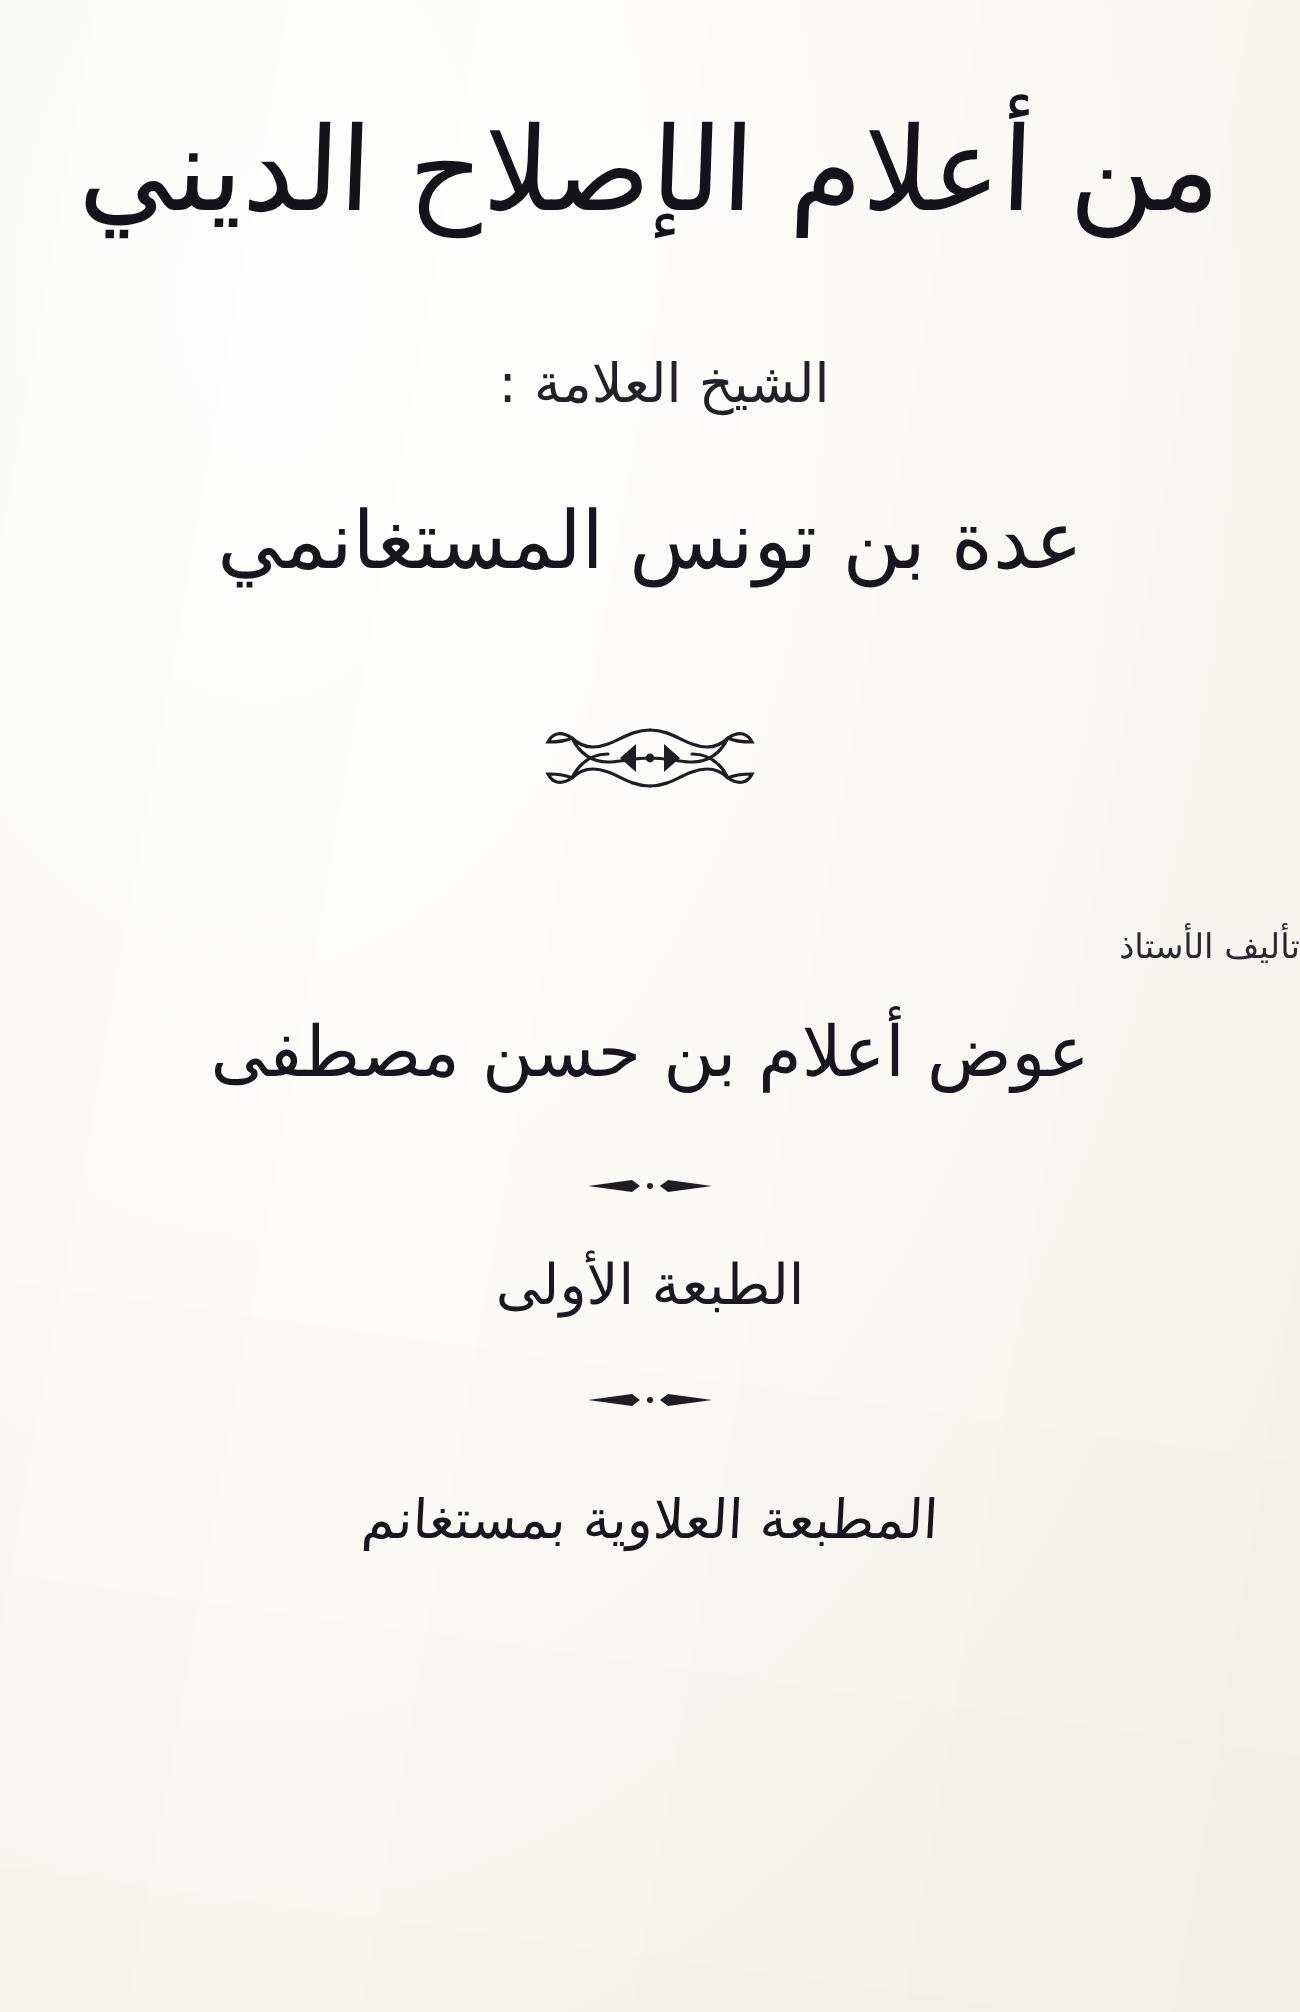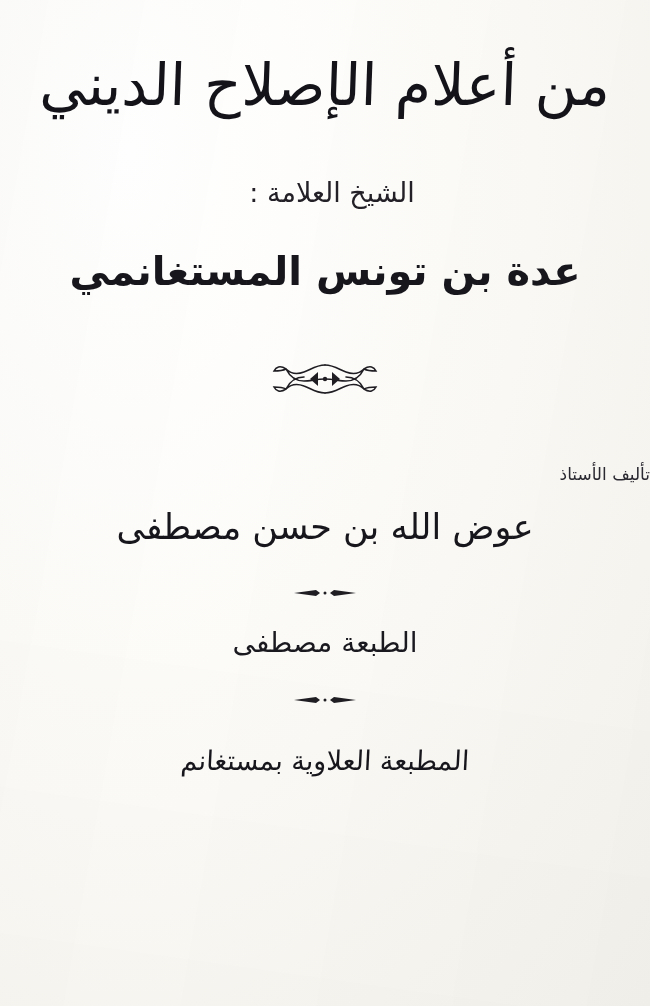--- a/index.html
+++ b/index.html
@@ -69,21 +69,20 @@
     color: #232127;
     letter-spacing: 1px;
     margin-left: 14px;
   }
 
   .author-subject {
     margin-top: 40px;
     font-size: 40px;
     color: #17161c;
     letter-spacing: 0px;
-    font-weight: bold;
   }
 
   .ornament {
     margin-top: 62px;
     height: 46px;
     display: flex;
     align-items: center;
     justify-content: center;
   }
   .ornament svg { display: block; }
@@ -160,34 +159,34 @@
           <path d="M104 12 C110 8 114 10 116 14 C112 14 108 14 104 12"></path>
           <path d="M26 32 C20 36 16 34 14 30 C18 30 22 30 26 32"></path>
           <path d="M104 32 C110 36 114 34 116 30 C112 30 108 30 104 32"></path>
         </g>
       </svg>
     </div>
 
     <div class="line byline-label">تأليف الأستاذ</div>
 
     <div class="byline-name">
-      <span class="first">عوض الله بن حسن مصطفى</span>
+      <span class="first">عوض أعلام بن حسن مصطفى</span>
     </div>
 
     <div class="rule">
       <svg width="70" height="12" viewBox="0 0 70 12" aria-hidden="true">
         <g fill="#1f1d22">
           <path d="M4 6 L26 3 L30 6 L26 9 Z"></path>
           <path d="M66 6 L44 3 L40 6 L44 9 Z"></path>
           <circle cx="35" cy="6" r="1.5"></circle>
         </g>
       </svg>
     </div>
 
-    <div class="line edition">الطبعة مصطفى</div>
+    <div class="line edition">الطبعة الأولى</div>
 
     <div class="rule">
       <svg width="70" height="12" viewBox="0 0 70 12" aria-hidden="true">
         <g fill="#1f1d22">
           <path d="M4 6 L26 3 L30 6 L26 9 Z"></path>
           <path d="M66 6 L44 3 L40 6 L44 9 Z"></path>
           <circle cx="35" cy="6" r="1.5"></circle>
         </g>
       </svg>
     </div>

